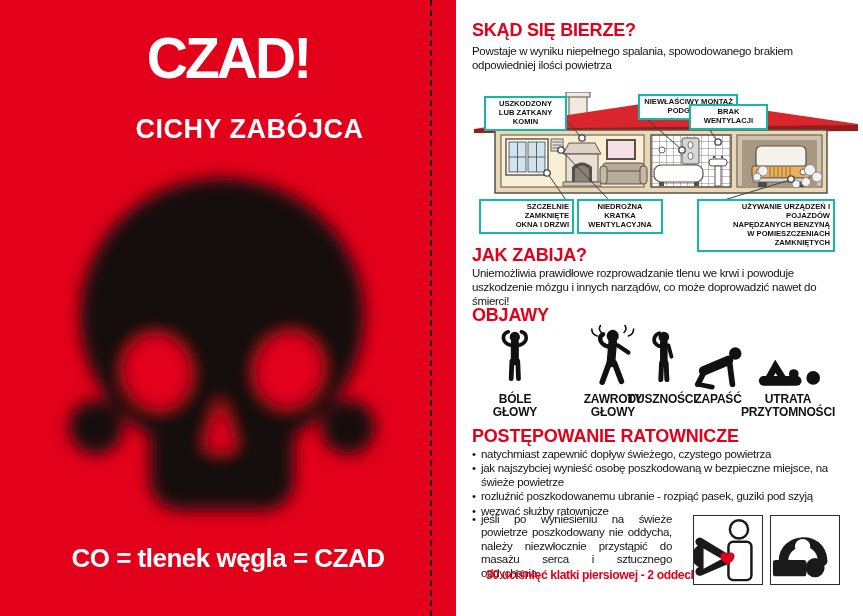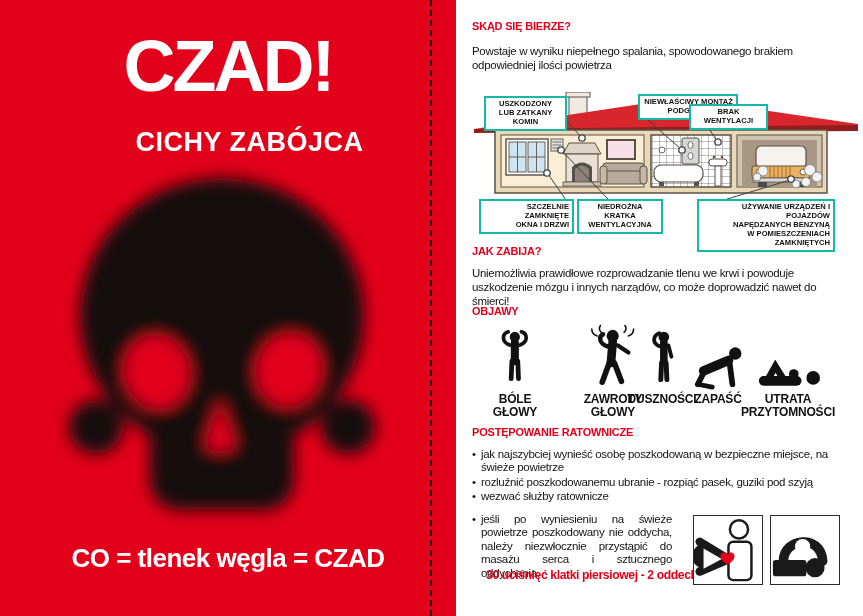--- a/index.html
+++ b/index.html
@@ -4,29 +4,29 @@
 <style>
   * { margin:0; padding:0; box-sizing:border-box; }
   html,body { width:863px; height:616px; }
   body { font-family:"Liberation Sans", sans-serif; background:#fff; position:relative; overflow:hidden; }
 
   
   .left-panel { position:absolute; left:0; top:0; width:456px; height:616px; background:#e2001a; overflow:hidden; }
   .fold-line { position:absolute; left:430px; top:0; height:616px; width:0; border-left:2px dashed #1c1c1c; }
   .skull-wrap { position:absolute; left:0; top:0; width:456px; height:616px; }
   .big-title { position:absolute; top:30px; left:0; width:456px; text-align:center; color:#fff;
-               font-size:72px; font-weight:700; letter-spacing:-3px; line-height:1; }
-  .sub-title { position:absolute; top:129px; left:0; width:499px; text-align:center; color:#fff;
+               font-size:57px; font-weight:700; letter-spacing:-3px; line-height:1; }
+  .sub-title { position:absolute; top:116px; left:0; width:499px; text-align:center; color:#fff;
                font-size:27px; font-weight:700; letter-spacing:0.5px; line-height:1; }
   .equation  { position:absolute; top:543px; left:0; width:456px; text-align:center; color:#fff;
                font-size:26px; font-weight:700; letter-spacing:-0.5px; }
 
   
   .right-panel { position:absolute; left:456px; top:0; width:407px; height:616px; background:#fff; }
-  .sec-h { position:absolute; left:16px; color:#e2001a; font-size:11px; font-weight:700; letter-spacing:-0.2px; }
+  .sec-h { position:absolute; left:16px; color:#e2001a; font-size:18px; font-weight:700; letter-spacing:-0.2px; }
   .sec-p { position:absolute; left:16px; width:384px; color:#141414; font-size:11.5px;
            letter-spacing:-0.3px; line-height:13.8px; }
 
   
   .house { position:absolute; left:14px; top:92px; width:388px; height:148px; }
   .house svg { position:absolute; left:0; top:0; }
   .hl { position:absolute; background:#fff; border:2px solid #14b8a6; padding:2px 3px;
         font-weight:700; font-size:7.6px; line-height:1.18; white-space:pre-line; color:#111; }
   .hl-chimney { left:14px;  top:4px;   width:83px;  text-align:center; }
   .hl-heater  { left:120px; top:2px;   width:100px; text-align:right;margin-left:48px; }
@@ -263,20 +263,21 @@
           </svg>
         </div>
       <div class="sym-lab">UTRATA
 PRZYTOMNOŚCI</div>
     </div>
   </div>
 
   <div class="sec-h" style="top:426px">POSTĘPOWANIE RATOWNICZE</div>
 
   <ul class="bullets">
+    <li>natychmiast zapewnić dopływ świeżego, czystego powietrza</li>
     <li>jak najszybciej wynieść osobę poszkodowaną w bezpieczne miejsce, na świeże powietrze</li>
     <li>rozluźnić poszkodowanemu ubranie - rozpiąć pasek, guziki pod szyją</li>
     <li>wezwać służby ratownicze</li>
   </ul>
   <div class="last-bullet">jeśli po wyniesieniu na świeże powietrze poszkodowany nie oddycha, należy niezwłocznie przystąpić do masażu serca i sztucznego oddychania.</div>
 
   <div class="cpr-note">30 uciśnięć klatki piersiowej - 2 oddechy</div>
 
   <div class="cpr-boxes">
     <div class="cpr-box">

